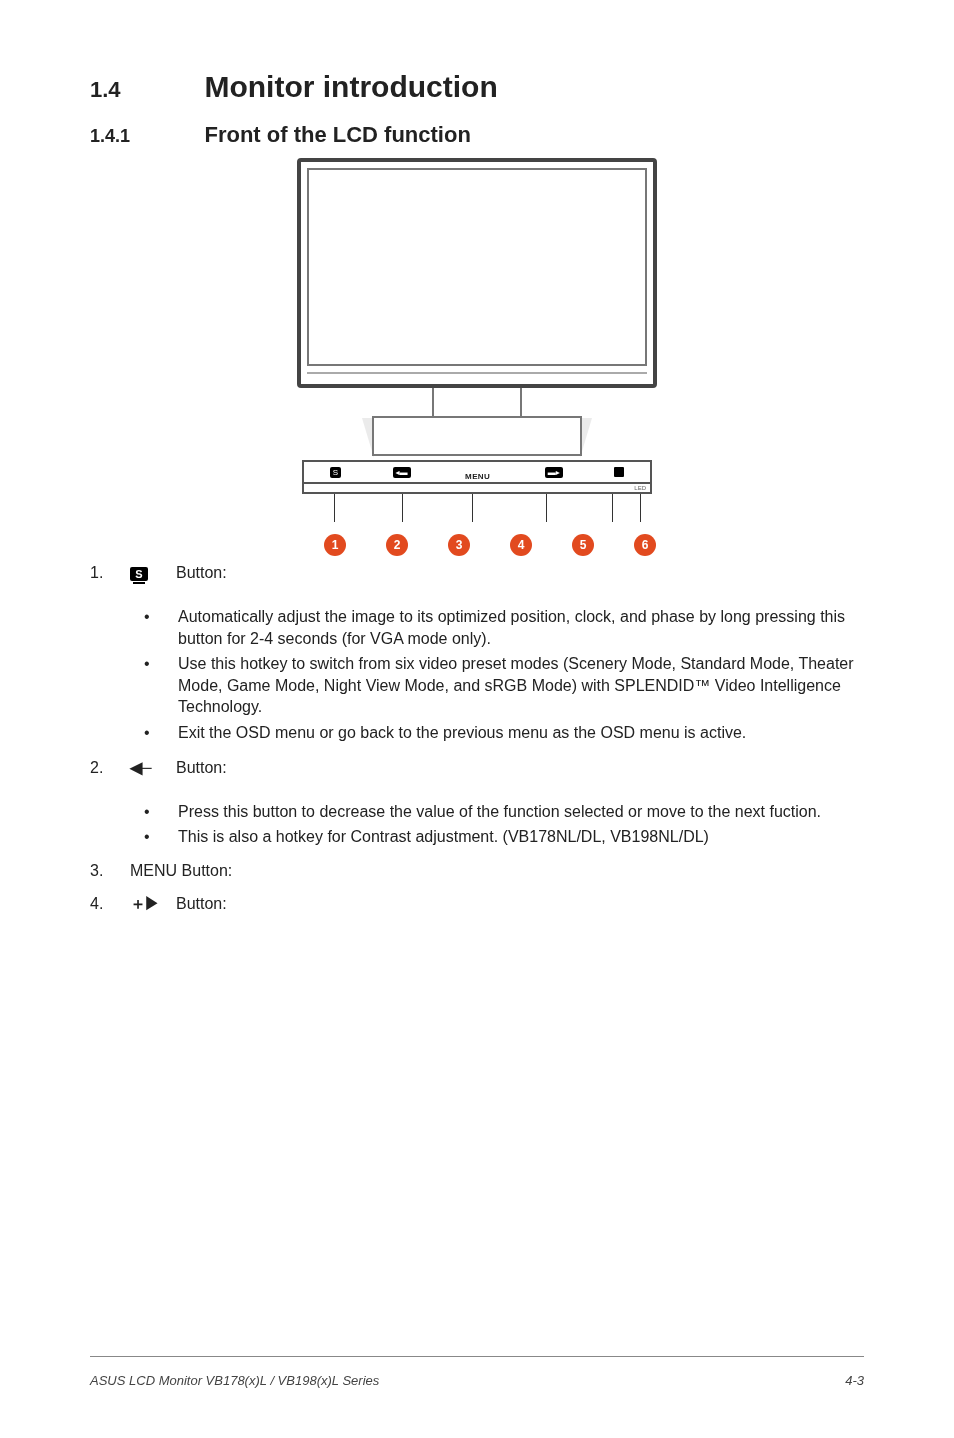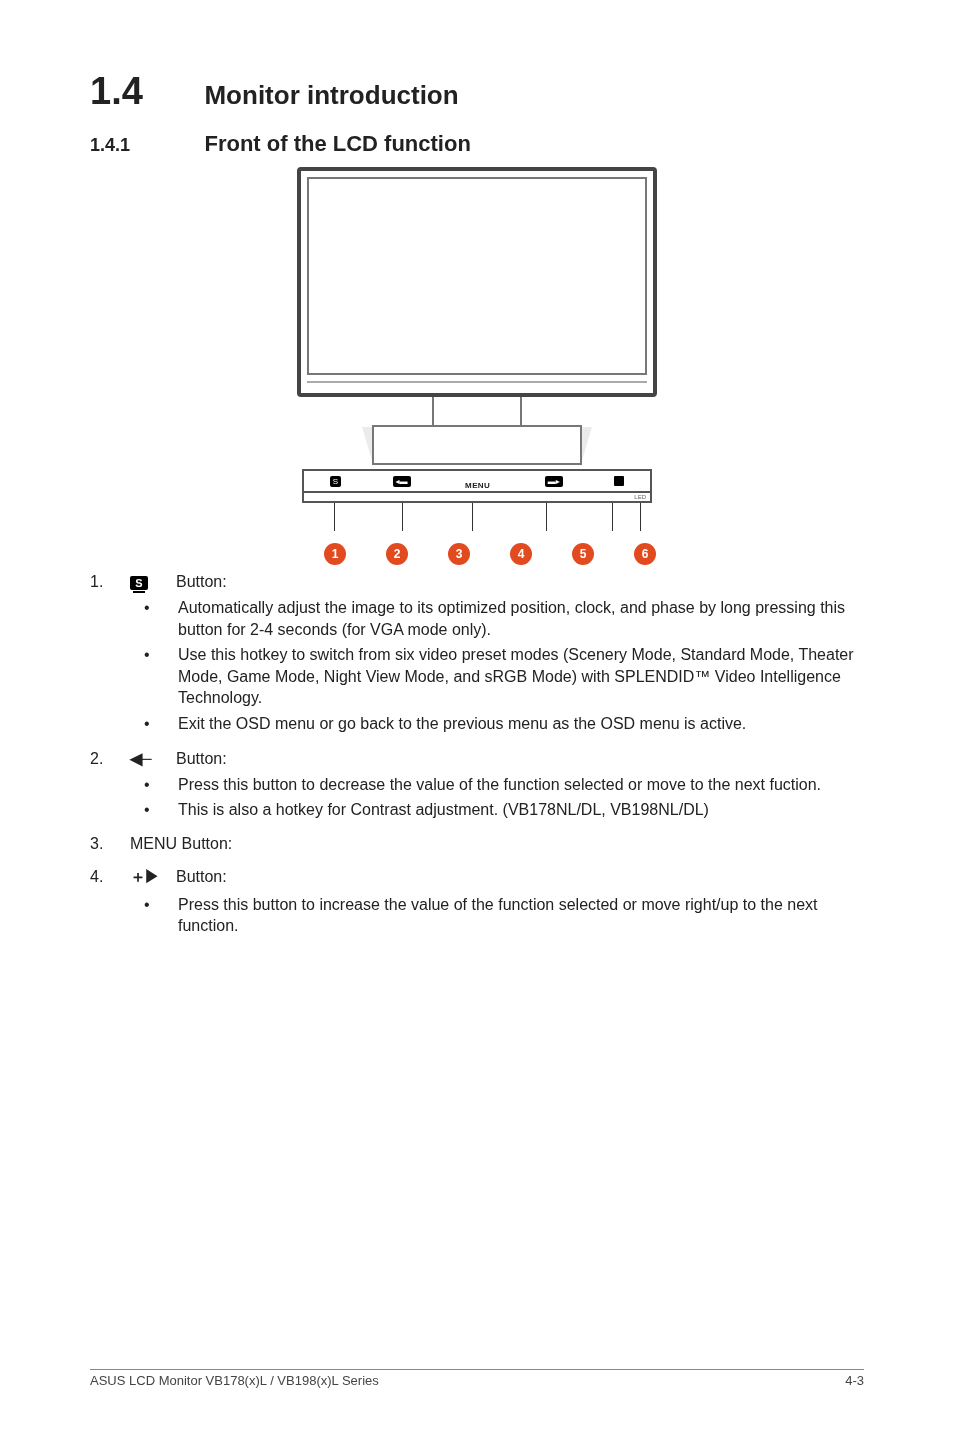--- a/index.html
+++ b/index.html
@@ -1,20 +1,20 @@
 <!DOCTYPE html>
 <html><head>
 <meta charset="utf-8">
 <style>
   * { box-sizing: border-box; margin: 0; padding: 0; }
   html, body { width: 954px; background: #fff; font-family: Arial, Helvetica, sans-serif; color: #222; }
   .page { width: 954px; min-height: 1438px; padding: 70px 90px 40px 90px; position: relative; }
 
-  .sec-num { font-weight: bold; font-size: 38px; display: inline-block; width: 110px; vertical-align: baseline; }
-  .sec-title { font-weight: bold; font-size: 26px; display: inline-block; vertical-align: baseline; }
+  .sec-num { font-weight: bold; font-size: 22px; display: inline-block; width: 110px; vertical-align: baseline; }
+  .sec-title { font-weight: bold; font-size: 30px; display: inline-block; vertical-align: baseline; }
 
   .sub-num { font-weight: bold; font-size: 18px; display: inline-block; width: 110px; vertical-align: baseline; margin-top: 22px; }
   .sub-title { font-weight: bold; font-size: 22px; display: inline-block; vertical-align: baseline; }
 
   .figure-wrap { width: 100%; display: flex; justify-content: center; margin-top: 10px; margin-bottom: 8px; }
   .figure { width: 360px; }
   .monitor-outer { width: 100%; height: 230px; border: 4px solid #444; background: #fff; border-radius: 4px; position: relative; }
   .monitor-inner { position: absolute; top: 6px; left: 6px; right: 6px; bottom: 18px; border: 2px solid #777; }
   .monitor-bottom { position: absolute; bottom: 4px; left: 6px; right: 6px; height: 8px; border-top: 2px solid #aaa; display:flex; justify-content:center; }
   .stand-neck { width: 90px; height: 30px; border: 2px solid #777; border-top: none; margin: 0 auto; }
@@ -32,32 +32,32 @@
   .vline { position:absolute; top:0; width:0; border-left:1px solid #333; height:28px; }
   .circles-row { width: 350px; margin: 0 auto; display:flex; justify-content: space-between; padding: 0 4px; }
   .ccircle { width:22px; height:22px; border-radius:50%; background:#e24a1f; color:#fff; font-size:12px; display:flex; align-items:center; justify-content:center; font-weight:bold; }
 
   .numlist { list-style: none; margin-top: 4px; }
   .numlist > li { margin-bottom: 14px; }
   .li-row { display: flex; align-items: baseline; }
   .li-num { width: 40px; font-size: 16px; }
   .li-icon { width: 46px; font-size: 16px; display:inline-flex; align-items:center; }
   .li-label { font-size: 16px; }
-  .bullets { list-style: none; margin-left: 54px; margin-top: 6px; }
+  .bullets { list-style: none; margin-left: 54px; margin-top: 24px; }
   .bullets li { display: flex; font-size: 16px; line-height: 1.35; margin-bottom: 4px; }
   .bullets li::before { content: "•"; width: 34px; flex: 0 0 34px; text-align: left; }
   .bullets li span { flex: 1; }
 
   .splendid-s { display:inline-block; background:#000; color:#fff; font-weight:bold; font-size:11px; width:18px; height:14px; line-height:14px; text-align:center; border-radius:2px; position:relative; }
   .splendid-s::after { content:""; position:absolute; left:3px; right:3px; bottom:-3px; border-bottom:2px solid #000; }
 
   .arrow-left { font-size:16px; font-weight:bold; letter-spacing:-2px; }
   .arrow-right { font-size:16px; font-weight:bold; letter-spacing:-2px; }
 
-  .footer { position: absolute; bottom: 50px; left: 90px; right: 90px; border-top: 1px solid #888; padding-top: 3px; display:flex; justify-content: space-between; font-size: 13px; color:#444; }
+  .footer { position: absolute; bottom: 50px; left: 90px; right: 90px; border-top: 1px solid #888; padding-top: 16px; display:flex; justify-content: space-between; font-size: 13px; color:#444;font-style:italic; }
 </style>
 </head>
 <body>
 
 <div class="page">
 
   <div>
     <span class="sec-num">1.4</span>
     <span class="sec-title">Monitor introduction</span>
   </div>
@@ -155,23 +155,20 @@
       </div>
     </li>
 
     <li>
       <div class="li-row">
         <span class="li-num">4.</span>
         <span class="li-icon arrow-right">＋▶</span>
         <span class="li-label">Button:</span>
       </div>
       <ul class="bullets">
-        <li>
-            <span>Press this button to increase the value of the function selected or move right/up to the next function.</span>
-          </li>
       </ul>
     </li>
 
   </ol>
 
   <div class="footer">
     <span>ASUS LCD Monitor VB178(x)L / VB198(x)L Series</span>
     <span>4-3</span>
   </div>
 

